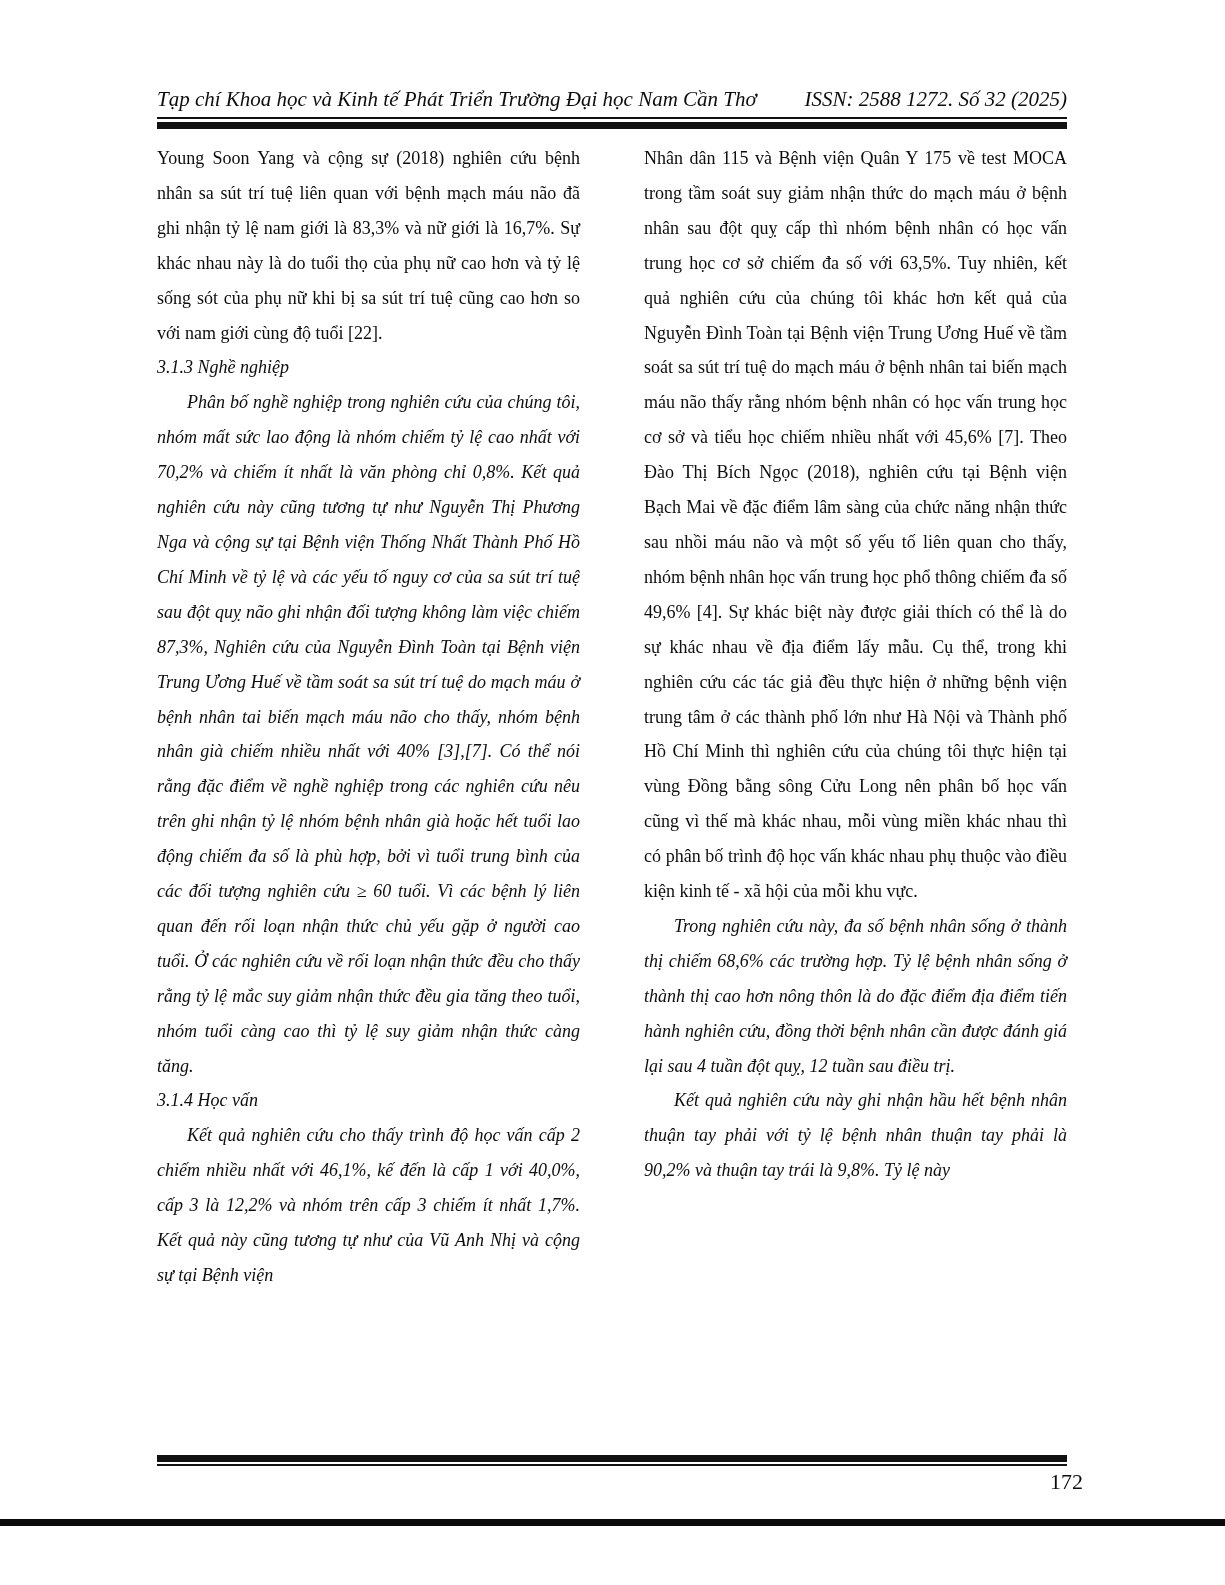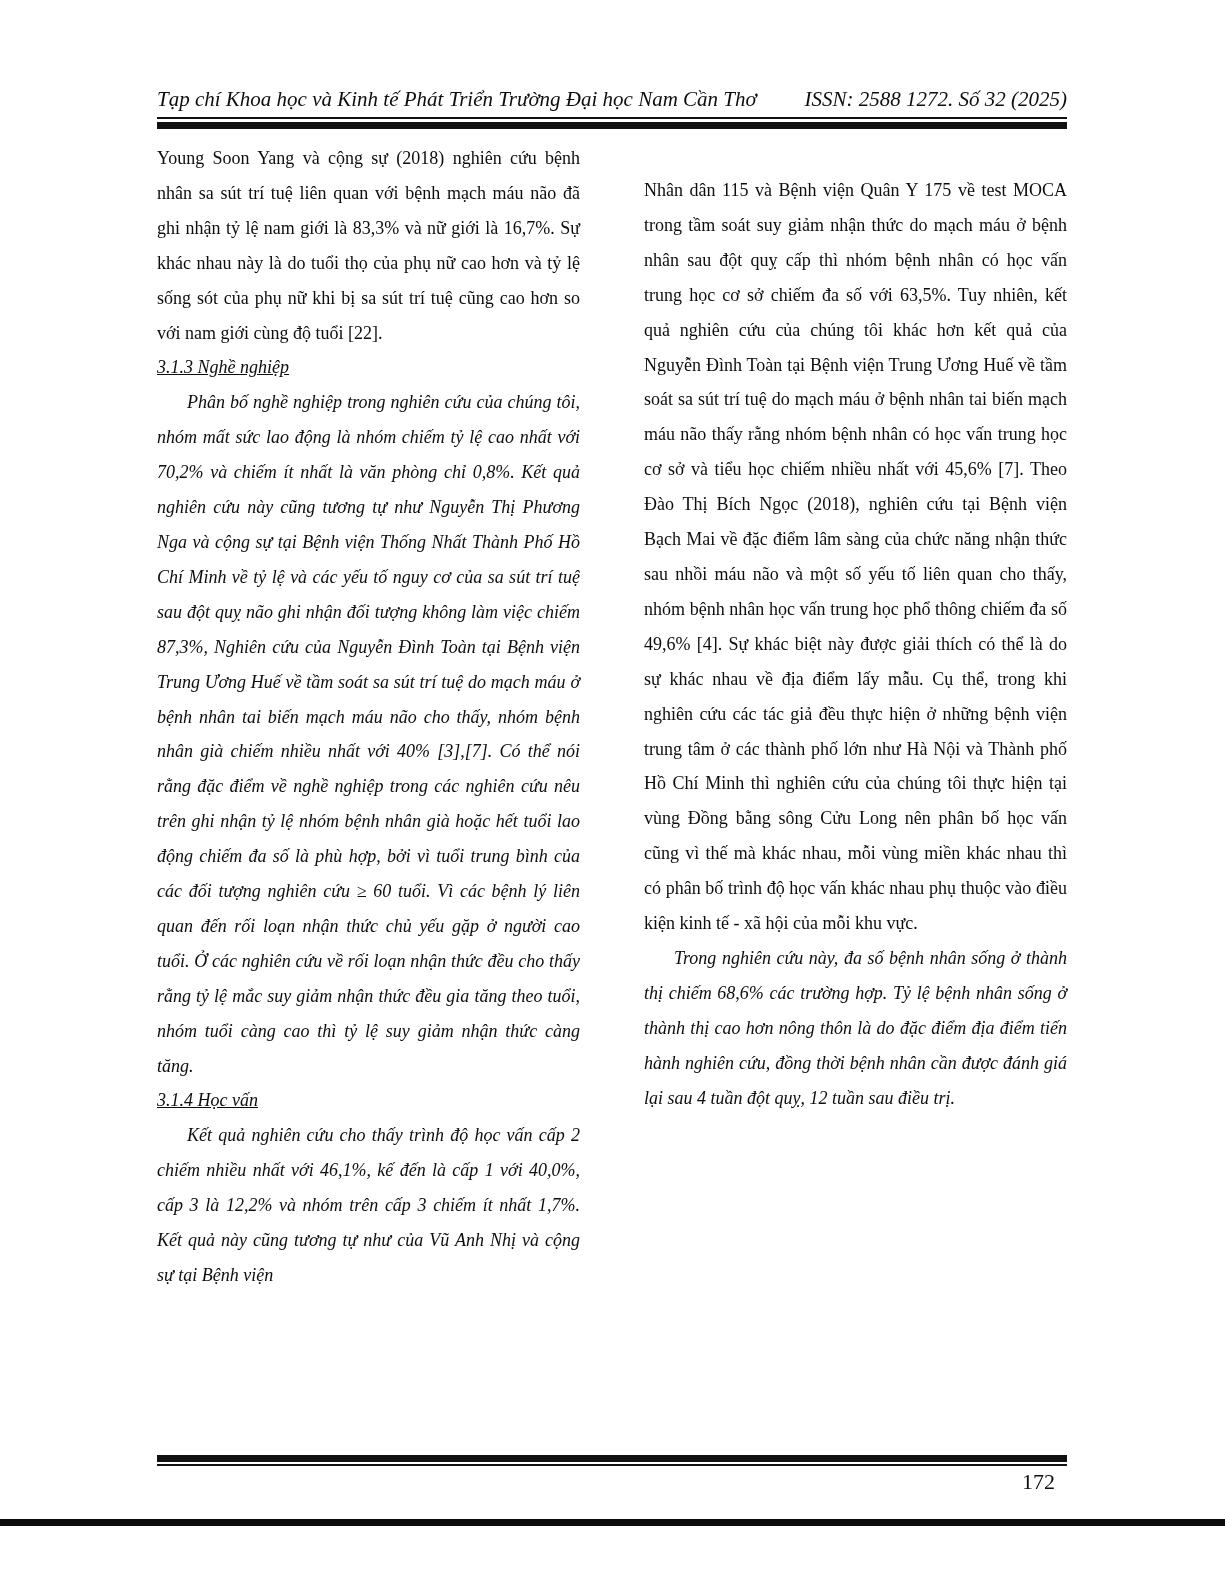--- a/index.html
+++ b/index.html
@@ -32,39 +32,38 @@
   .rule-thick { height: 7px; background: #111; }
   
   .column {
     position: absolute;
     top: 141px;
     width: 423px;
     font-size: 18px;
     line-height: 34.9px;
   }
   .column-left  { left: 157px; }
-  .column-right { left: 644px; margin-top: 32px; }
+  .column-right { left: 644px; }
   .para {
     margin: 0;
     text-align: justify;
     text-justify: inter-word;
   }
   .para.indent { text-indent: 30px; font-style: italic; }
   .heading {
     margin: 0;
     font-style: italic;
     text-align: left;
-    text-decoration: underline;
   }
   
   .footer-rule { position: absolute; left: 157px; top: 1455px; width: 910px; }
   .footer-rule .rule-gap { height: 2px; }
   .page-number {
     position: absolute;
-    right: 170px;
+    right: 142px;
     top: 1468px;
     font-size: 22px;
     line-height: 28px;
   }
   .bottom-bar {
     position: absolute;
     left: 0;
     bottom: 0;
     width: 1225px;
     height: 7px;
@@ -91,20 +90,21 @@
       <div class="para">Young Soon Yang và cộng sự (2018) nghiên cứu bệnh nhân sa sút trí tuệ liên quan với bệnh mạch máu não đã ghi nhận tỷ lệ nam giới là 83,3% và nữ giới là 16,7%. Sự khác nhau này là do tuổi thọ của phụ nữ cao hơn và tỷ lệ sống sót của phụ nữ khi bị sa sút trí tuệ cũng cao hơn so với nam giới cùng độ tuổi [22].</div>
       <div class="heading">3.1.3 Nghề nghiệp</div>
       <div class="para indent">Phân bố nghề nghiệp trong nghiên cứu của chúng tôi, nhóm mất sức lao động là nhóm chiếm tỷ lệ cao nhất với 70,2% và chiếm ít nhất là văn phòng chỉ 0,8%. Kết quả nghiên cứu này cũng tương tự như Nguyễn Thị Phương Nga và cộng sự tại Bệnh viện Thống Nhất Thành Phố Hồ Chí Minh về tỷ lệ và các yếu tố nguy cơ của sa sút trí tuệ sau đột quỵ não ghi nhận đối tượng không làm việc chiếm 87,3%, Nghiên cứu của Nguyễn Đình Toàn tại Bệnh viện Trung Ương Huế về tầm soát sa sút trí tuệ do mạch máu ở bệnh nhân tai biến mạch máu não cho thấy, nhóm bệnh nhân già chiếm nhiều nhất với 40% [3],[7]. Có thể nói rằng đặc điểm về nghề nghiệp trong các nghiên cứu nêu trên ghi nhận tỷ lệ nhóm bệnh nhân già hoặc hết tuổi lao động chiếm đa số là phù hợp, bởi vì tuổi trung bình của các đối tượng nghiên cứu ≥ 60 tuổi. Vì các bệnh lý liên quan đến rối loạn nhận thức chủ yếu gặp ở người cao tuổi. Ở các nghiên cứu về rối loạn nhận thức đều cho thấy rằng tỷ lệ mắc suy giảm nhận thức đều gia tăng theo tuổi, nhóm tuổi càng cao thì tỷ lệ suy giảm nhận thức càng tăng.</div>
       <div class="heading">3.1.4 Học vấn</div>
       <div class="para indent">Kết quả nghiên cứu cho thấy trình độ học vấn cấp 2 chiếm nhiều nhất với 46,1%, kế đến là cấp 1 với 40,0%, cấp 3 là 12,2% và nhóm trên cấp 3 chiếm ít nhất 1,7%. Kết quả này cũng tương tự như của Vũ Anh Nhị và cộng sự tại Bệnh viện</div>
     </div>
 
   <div class="column column-right">
       <div class="para">Nhân dân 115 và Bệnh viện Quân Y 175 về test MOCA trong tầm soát suy giảm nhận thức do mạch máu ở bệnh nhân sau đột quỵ cấp thì nhóm bệnh nhân có học vấn trung học cơ sở chiếm đa số với 63,5%. Tuy nhiên, kết quả nghiên cứu của chúng tôi khác hơn kết quả của Nguyễn Đình Toàn tại Bệnh viện Trung Ương Huế về tầm soát sa sút trí tuệ do mạch máu ở bệnh nhân tai biến mạch máu não thấy rằng nhóm bệnh nhân có học vấn trung học cơ sở và tiểu học chiếm nhiều nhất với 45,6% [7]. Theo Đào Thị Bích Ngọc (2018), nghiên cứu tại Bệnh viện Bạch Mai về đặc điểm lâm sàng của chức năng nhận thức sau nhồi máu não và một số yếu tố liên quan cho thấy, nhóm bệnh nhân học vấn trung học phổ thông chiếm đa số 49,6% [4]. Sự khác biệt này được giải thích có thể là do sự khác nhau về địa điểm lấy mẫu. Cụ thể, trong khi nghiên cứu các tác giả đều thực hiện ở những bệnh viện trung tâm ở các thành phố lớn như Hà Nội và Thành phố Hồ Chí Minh thì nghiên cứu của chúng tôi thực hiện tại vùng Đồng bằng sông Cửu Long nên phân bố học vấn cũng vì thế mà khác nhau, mỗi vùng miền khác nhau thì có phân bố trình độ học vấn khác nhau phụ thuộc vào điều kiện kinh tế - xã hội của mỗi khu vực.</div>
       <div class="para indent">Trong nghiên cứu này, đa số bệnh nhân sống ở thành thị chiếm 68,6% các trường hợp. Tỷ lệ bệnh nhân sống ở thành thị cao hơn nông thôn là do đặc điểm địa điểm tiến hành nghiên cứu, đồng thời bệnh nhân cần được đánh giá lại sau 4 tuần đột quỵ, 12 tuần sau điều trị.</div>
+      <div class="para indent">Kết quả nghiên cứu này ghi nhận hầu hết bệnh nhân thuận tay phải với tỷ lệ bệnh nhân thuận tay phải là 90,2% và thuận tay trái là 9,8%. Tỷ lệ này</div>
     </div>
 
   <div class="footer-rule">
     <div class="rule-thick"></div>
     <div class="rule-gap"></div>
     <div class="rule-thin"></div>
   </div>
 
   <div class="page-number">172</div>
 

